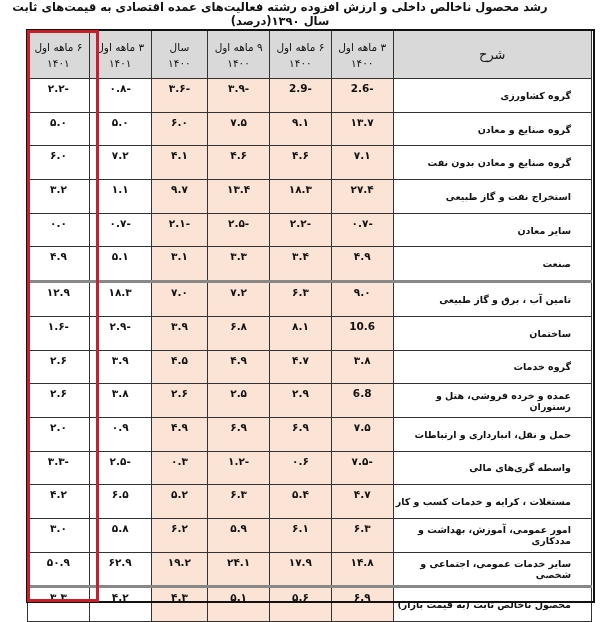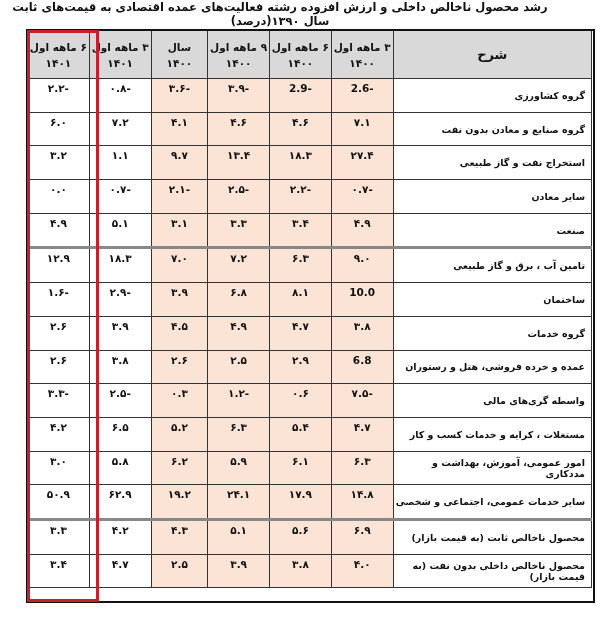--- a/index.html
+++ b/index.html
@@ -3,26 +3,26 @@
   <meta charset="utf-8">
   <style>
     html, body { margin: 0; padding: 0; background: #ffffff; }
     body { width: 600px; height: 622px; position: relative; overflow: hidden;
            font-family: "DejaVu Sans", sans-serif; color: #111; }
     .title { position: absolute; top: 0; left: 0; width: 560px; text-align: center;
              font-size: 11.5px; font-weight: bold; direction: rtl; }
     table.gdp { position: absolute; left: 27px; top: 30px; width: 565px;
                 border-collapse: collapse; direction: rtl; table-layout: fixed; }
     table.gdp th, table.gdp td { border: 1px solid #333; padding: 0; }
-    table.gdp th { background: #d9d9d9; height: 47px; font-size: 10.5px; font-weight: bold;
+    table.gdp th { background: #d9d9d9; height: 47px; font-size: 10.5px; font-weight: normal;
                    line-height: 16px; text-align: center; vertical-align: middle; }
     table.gdp th.desc { font-size: 13px; }
     table.gdp td { height: 29.7px; font-size: 10.5px; font-weight: bold; text-align: center; }
     table.gdp td.num { vertical-align: top; padding-top: 3px; }
-    table.gdp td.label { text-align: right; padding-right: 6px; font-size: 9.5px; vertical-align: middle; }
+    table.gdp td.label { text-align: right; padding-right: 20px; font-size: 9.5px; vertical-align: middle; }
     table.gdp td.shade { background: #fbe4d5; }
     table.gdp tr.thick-top td { border-top: 3px solid #888; }
     .col-desc { width: 196px; }
     .col-n { width: 61px; }
     .col-s { width: 56px; }
     .highlight { position: absolute; left: 27px; top: 30px; width: 66px; height: 566px;
                  border: 3px solid #c8202a; pointer-events: none; }
     .outer { position: absolute; left: 26px; top: 29px; width: 565px; height: 570px;
              border: 2px solid #111; pointer-events: none; }
   </style>
@@ -74,20 +74,29 @@
       <tr>
         <td class="label">گروه کشاورزی</td>
         <td class="num shade">-2.6</td>
         <td class="num shade">-2.9</td>
         <td class="num shade">-۳.۹</td>
         <td class="num shade">-۳.۶</td>
         <td class="num">-۰.۸</td>
         <td class="num">-۲.۲</td>
       </tr>
       <tr>
+        <td class="label">گروه صنایع و معادن</td>
+        <td class="num shade">۱۳.۷</td>
+        <td class="num shade">۹.۱</td>
+        <td class="num shade">۷.۵</td>
+        <td class="num shade">۶.۰</td>
+        <td class="num">۵.۰</td>
+        <td class="num">۵.۰</td>
+      </tr>
+      <tr>
         <td class="label">گروه صنایع و معادن بدون نفت</td>
         <td class="num shade">۷.۱</td>
         <td class="num shade">۴.۶</td>
         <td class="num shade">۴.۶</td>
         <td class="num shade">۴.۱</td>
         <td class="num">۷.۲</td>
         <td class="num">۶.۰</td>
       </tr>
       <tr>
         <td class="label">استخراج نفت و گاز طبیعی</td>
@@ -120,21 +129,21 @@
         <td class="label">تامین آب ، برق و گاز طبیعی</td>
         <td class="num shade">۹.۰</td>
         <td class="num shade">۶.۳</td>
         <td class="num shade">۷.۲</td>
         <td class="num shade">۷.۰</td>
         <td class="num">۱۸.۳</td>
         <td class="num">۱۲.۹</td>
       </tr>
       <tr>
         <td class="label">ساختمان</td>
-        <td class="num shade">10.0</td>
+        <td class="num shade">10.6</td>
         <td class="num shade">۸.۱</td>
         <td class="num shade">۶.۸</td>
         <td class="num shade">۳.۹</td>
         <td class="num">-۲.۹</td>
         <td class="num">-۱.۶</td>
       </tr>
       <tr>
         <td class="label">گروه خدمات</td>
         <td class="num shade">۳.۸</td>
         <td class="num shade">۴.۷</td>
@@ -144,20 +153,29 @@
         <td class="num">۲.۶</td>
       </tr>
       <tr>
         <td class="label">عمده و خرده فروشی، هتل و رستوران</td>
         <td class="num shade">6.8</td>
         <td class="num shade">۲.۹</td>
         <td class="num shade">۲.۵</td>
         <td class="num shade">۲.۶</td>
         <td class="num">۳.۸</td>
         <td class="num">۲.۶</td>
+      </tr>
+      <tr>
+        <td class="label">حمل و نقل، انبارداری و ارتباطات</td>
+        <td class="num shade">۷.۵</td>
+        <td class="num shade">۶.۹</td>
+        <td class="num shade">۶.۹</td>
+        <td class="num shade">۴.۹</td>
+        <td class="num">۰.۹</td>
+        <td class="num">۲.۰</td>
       </tr>
       <tr>
         <td class="label">واسطه گری‌های مالی</td>
         <td class="num shade">-۷.۵</td>
         <td class="num shade">۰.۶</td>
         <td class="num shade">-۱.۲</td>
         <td class="num shade">۰.۳</td>
         <td class="num">-۲.۵</td>
         <td class="num">-۳.۳</td>
       </tr>

